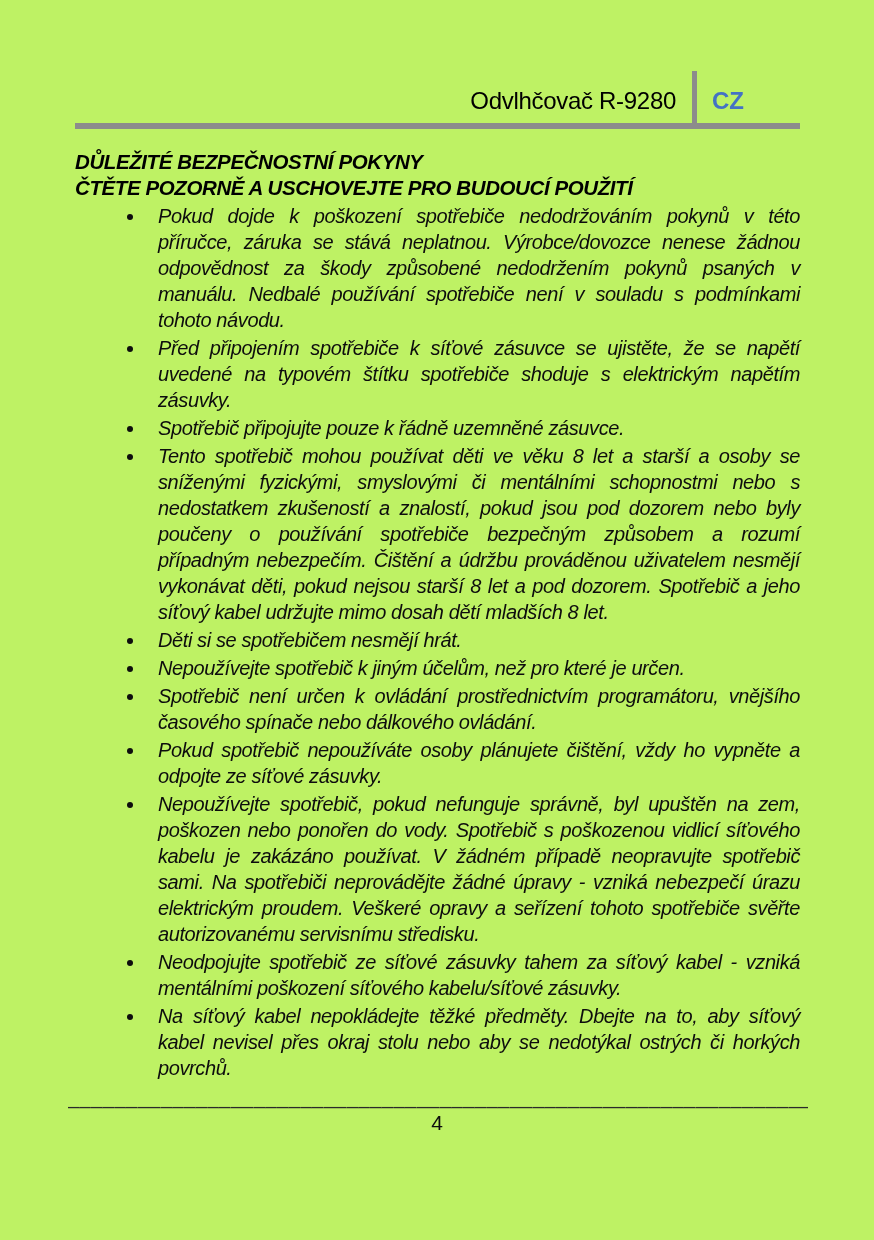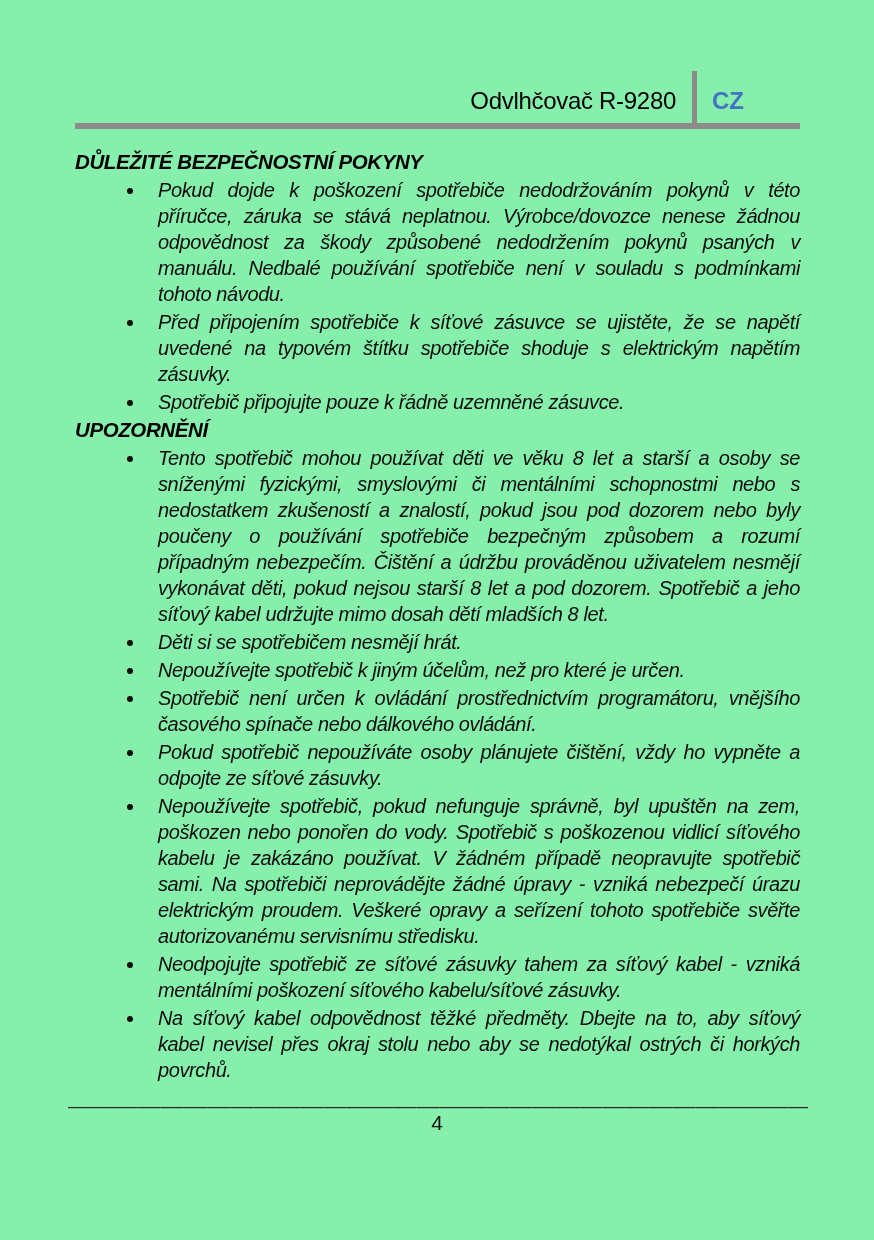--- a/index.html
+++ b/index.html
@@ -2,21 +2,21 @@
 <html lang="cs"><head>
 <meta charset="utf-8">
 <style>
   * { box-sizing: border-box; }
   html, body { margin: 0; padding: 0; background: #e8e8e8; }
   .page {
     position: relative;
     width: 874px;
     height: 1240px;
     margin: 0 auto;
-    background: #86efac;
+    background: #bef264;
     font-family: "Liberation Sans", "DejaVu Sans", sans-serif;
     color: #111111;
     overflow: hidden;
   }
 
   
   .header {
     position: absolute;
     left: 75px;
     top: 71px;
@@ -111,37 +111,37 @@
 <div class="page">
 
   <div class="header">
     <span class="header-title">Odvlhčovač R-9280</span>
     <span class="header-divider"></span>
     <span class="header-lang">CZ</span>
   </div>
 
   <div class="content">
     <h1 class="doc-heading">DŮLEŽITÉ BEZPEČNOSTNÍ POKYNY</h1>
+    <h1 class="doc-heading">ČTĚTE POZORNĚ A USCHOVEJTE PRO BUDOUCÍ POUŽITÍ</h1>
 
     <ul class="bullets">
       <li>Pokud dojde k poškození spotřebiče nedodržováním pokynů v této příručce, záruka se stává neplatnou. Výrobce/dovozce nenese žádnou odpovědnost za škody způsobené nedodržením pokynů psaných v manuálu. Nedbalé používání spotřebiče není v souladu s podmínkami tohoto návodu.</li>
       <li>Před připojením spotřebiče k síťové zásuvce se ujistěte, že se napětí uvedené na typovém štítku spotřebiče shoduje s elektrickým napětím zásuvky.</li>
       <li>Spotřebič připojujte pouze k řádně uzemněné zásuvce.</li>
     </ul>
 
-    <h1 class="doc-heading">UPOZORNĚNÍ</h1>
 
     <ul class="bullets">
       <li>Tento spotřebič mohou používat děti ve věku 8 let a starší a osoby se sníženými fyzickými, smyslovými či mentálními schopnostmi nebo s nedostatkem zkušeností a znalostí, pokud jsou pod dozorem nebo byly poučeny o používání spotřebiče bezpečným způsobem a rozumí případným nebezpečím. Čištění a údržbu prováděnou uživatelem nesmějí vykonávat děti, pokud nejsou starší 8 let a pod dozorem. Spotřebič a jeho síťový kabel udržujte mimo dosah dětí mladších 8 let.</li>
       <li>Děti si se spotřebičem nesmějí hrát.</li>
       <li>Nepoužívejte spotřebič k jiným účelům, než pro které je určen.</li>
       <li>Spotřebič není určen k ovládání prostřednictvím programátoru, vnějšího časového spínače nebo dálkového ovládání.</li>
       <li>Pokud spotřebič nepoužíváte osoby plánujete čištění, vždy ho vypněte a odpojte ze síťové zásuvky.</li>
       <li>Nepoužívejte spotřebič, pokud nefunguje správně, byl upuštěn na zem, poškozen nebo ponořen do vody. Spotřebič s poškozenou vidlicí síťového kabelu je zakázáno používat. V žádném případě neopravujte spotřebič sami. Na spotřebiči neprovádějte žádné úpravy - vzniká nebezpečí úrazu elektrickým proudem. Veškeré opravy a seřízení tohoto spotřebiče svěřte autorizovanému servisnímu středisku.</li>
       <li>Neodpojujte spotřebič ze síťové zásuvky tahem za síťový kabel - vzniká mentálními poškození síťového kabelu/síťové zásuvky.</li>
-      <li>Na síťový kabel odpovědnost těžké předměty. Dbejte na to, aby síťový kabel nevisel přes okraj stolu nebo aby se nedotýkal ostrých či horkých povrchů.</li>
+      <li>Na síťový kabel nepokládejte těžké předměty. Dbejte na to, aby síťový kabel nevisel přes okraj stolu nebo aby se nedotýkal ostrých či horkých povrchů.</li>
     </ul>
   </div>
 
   <div class="footer-line">________________________________________________________________________________________</div>
   <div class="footer-page">4</div>
 
 </div>
 
 </body></html>

